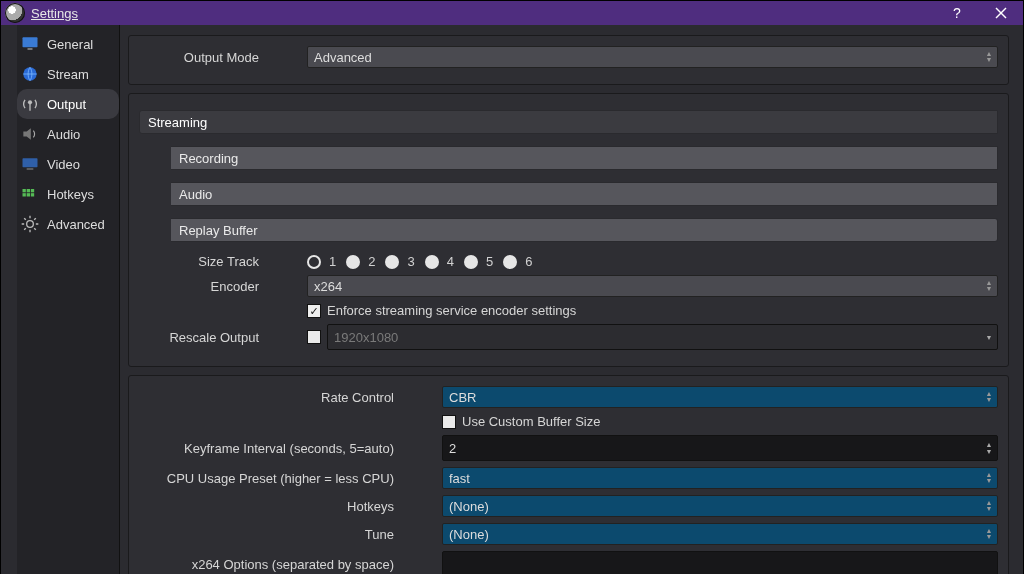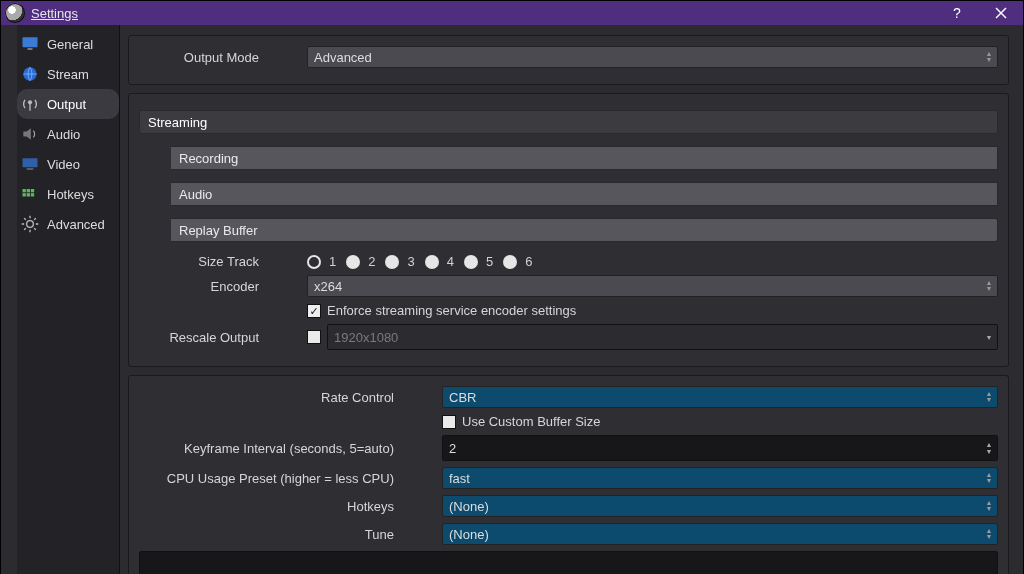--- a/index.html
+++ b/index.html
@@ -440,20 +440,21 @@
           <div class="rlabel wide">Tune</div>
           <div class="rcontrol">
             <div class="select dark">
               <span>(None)</span>
               <span class="arrows">▲<br>▼</span>
             </div>
           </div>
         </div>
 
         <div class="row">
+          <div class="rlabel wide">x264 Options (separated by space)</div>
           <div class="rcontrol">
             <div class="textbox">
               <span></span>
             </div>
           </div>
         </div>
 
       </div>
 
     </div>

